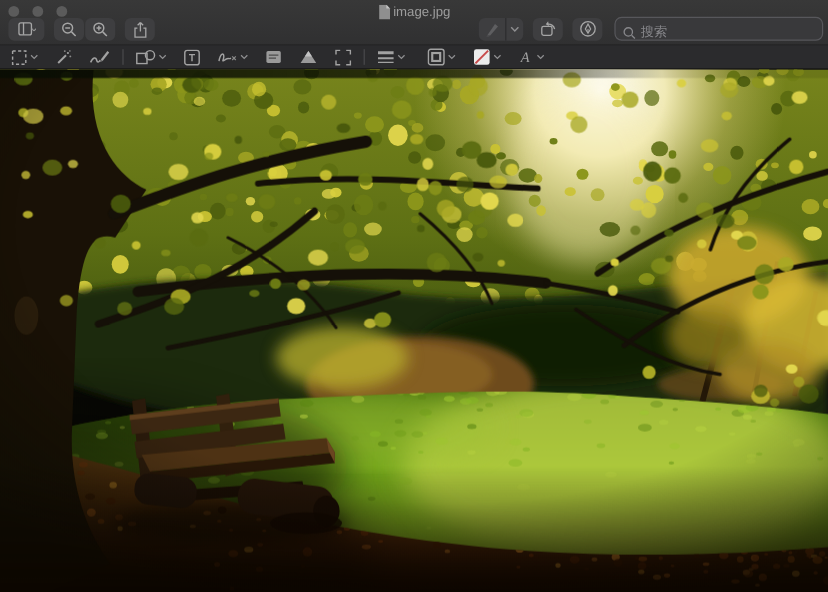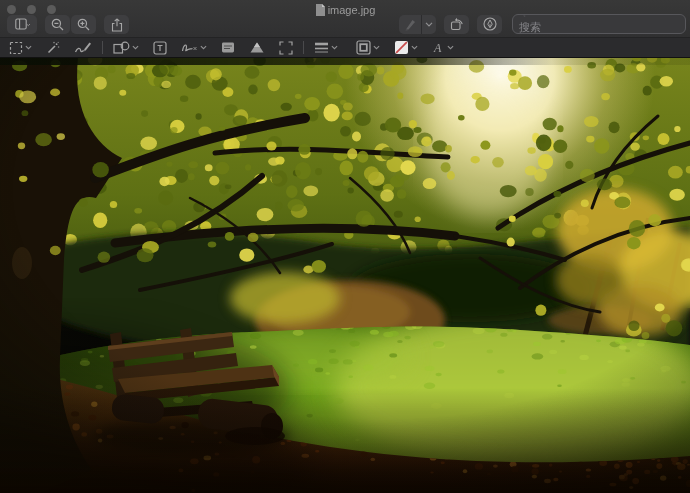--- a/index.html
+++ b/index.html
@@ -16,22 +16,22 @@
               display:flex; align-items:center; justify-content:center; gap:2px;
               color:#9d9d9d; font-size:11px; }
   .btnrow-left { position:absolute; top:15px; left:7px; display:flex; align-items:center; }
   .btnrow-right { position:absolute; top:14px; right:4px; display:flex; align-items:center; }
   .tb-btn { height:19px; background:#3e3e40; border:none; border-radius:5px;
             display:flex; align-items:center; justify-content:center; cursor:pointer; padding:0 5px; }
   .split { display:flex; height:19px; background:#3e3e40; border-radius:5px; overflow:hidden; }
   .split .half { display:flex; align-items:center; justify-content:center; border:none; background:transparent; cursor:pointer; }
   .split .divider { width:1px; background:#2c2c2e; }
   .searchbox { width:174px; height:20px; margin-left:10px; background:#39393b;
-               border:1px solid #57575b; border-radius:6px; display:flex; align-items:flex-start;
-               padding:0 6px; gap:4px;flex-direction:column; }
+               border:1px solid #57575b; border-radius:6px; display:flex; align-items:flex-end;
+               padding:0 6px; gap:4px; }
   .searchbox input { flex:1; background:transparent; border:none; outline:none;
                      color:#cfcfcf; font-size:11px; font-family:"Liberation Sans", sans-serif; }
   .searchbox input::placeholder { color:#87878b; }
 
   
   .markupbar { position:absolute; top:38px; left:0; width:690px; height:20px;
                background:#2b2b2d; border-bottom:1px solid #111;
                display:flex; align-items:center; padding-left:6px; }
   .mk-btn { height:18px; background:transparent; border:none; display:flex;
             align-items:center; gap:2px; cursor:pointer; padding:0 3px; }

